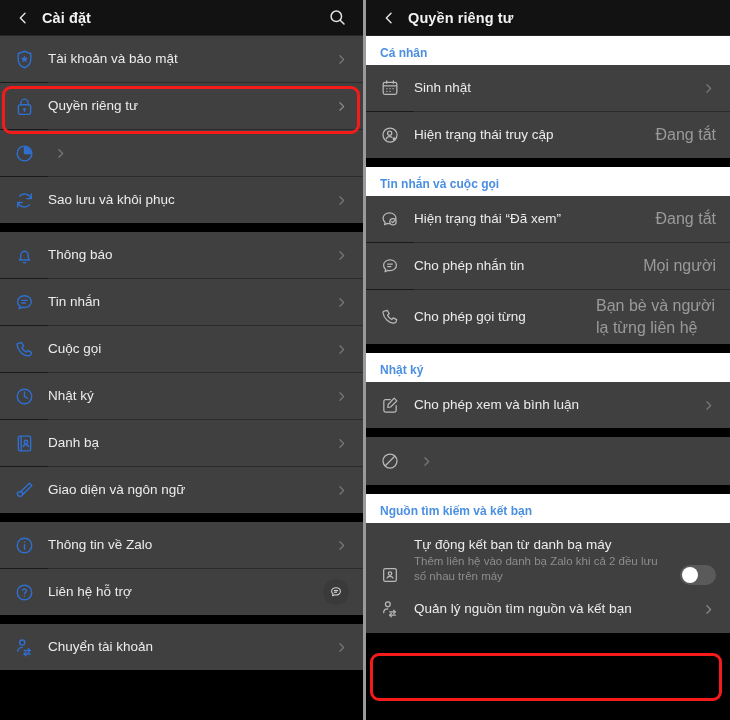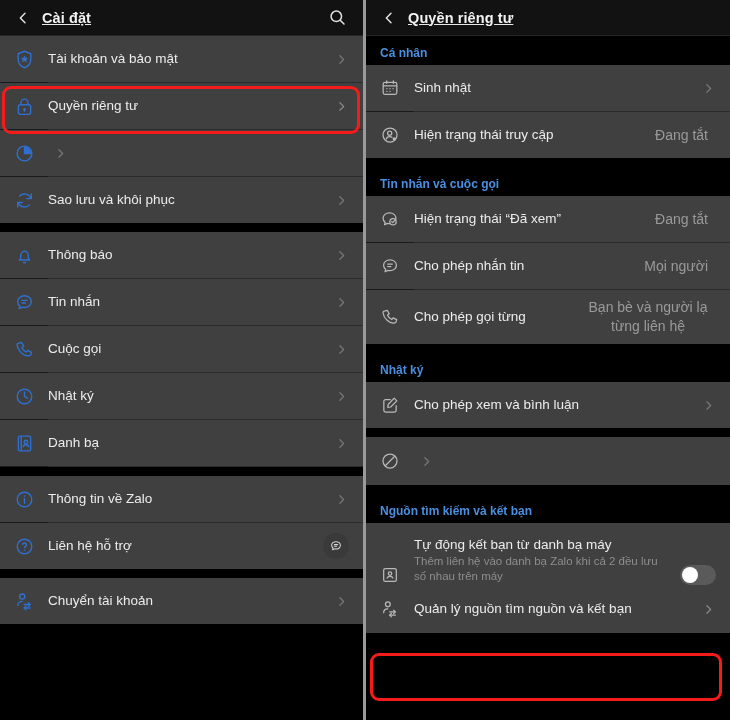--- a/index.html
+++ b/index.html
@@ -11,46 +11,46 @@
   }
   .screen { display:flex; width:730px; height:720px; background:#000; }
 
   
   .panel { width:365px; height:720px; background:#000; position:relative; overflow:hidden; }
   .panel.left  { border-right:3px solid #9a9a9a; width:366px; }
   .panel.right { width:364px; }
 
   .topbar {
     height:36px; background:#121212; display:flex; align-items:center;
-    padding:0 12px 0 10px; border-bottom:1px solid #262626;text-decoration:underline;
+    padding:0 12px 0 10px; border-bottom:1px solid #262626;
   }
   .topbar .back { width:26px; height:26px; display:flex; align-items:center; justify-content:center; cursor:pointer; }
   .topbar .title { font-size:14.5px; font-weight:bold; color:#f2f2f2; margin-left:6px; letter-spacing:.1px; }
   .topbar .spacer { flex:1; }
   .topbar .search { width:28px; height:28px; display:flex; align-items:center; justify-content:center; cursor:pointer; }
 
   .group { background:#1a1a1a; }
   .gap { height:9px; background:#000; }
 
   .row {
     position:relative; display:flex; align-items:center;
     min-height:46px; padding:0 14px 0 14px; background:#404040; cursor:pointer;
   }
   .row .ico { width:34px; min-width:34px; display:flex; align-items:center; justify-content:flex-start; }
   .row .lbl { flex:1; font-size:13.5px; color:#ececec; line-height:1.3; }
-  .row .val { font-size:14px; color:#9a9a9a; text-align:center; max-width:120px; line-height:1.35; margin-right:8px;}
+  .row .val { font-size:16px; color:#9a9a9a; text-align:left; max-width:120px; line-height:1.35; margin-right:0;}
   .row .chev { width:16px; min-width:16px; display:flex; align-items:center; justify-content:center; margin-left:4px; }
   .sep { height:1px; background:#2c2c2c; margin-left:48px; }
 
   .rowsub { flex:1; }
   .rowsub .t { font-size:13.5px; color:#ececec; }
   .rowsub .s { font-size:11.5px; color:#8d8d8d; line-height:1.35; margin-top:2px; }
 
   .sechead {
-    background:#000000; color:#4a8fe0; font-size:12px; font-weight:bold;
+    background:#ffffff; color:#4a8fe0; font-size:12px; font-weight:bold;
     padding:10px 14px 5px 14px;
   }
 
   
   .toggle { width:36px; height:20px; border-radius:10px; background:#5a5a5a; position:relative; margin-left:8px; flex:none; cursor:pointer;}
   .toggle .knob { position:absolute; top:2px; left:2px; width:16px; height:16px; border-radius:50%; background:#fff; }
 
   
   .badge-circ {
     width:26px; height:26px; border-radius:50%; background:#3a3a3a;
@@ -232,20 +232,34 @@
         </span>
         <span class="lbl">Danh bạ</span>
         <span class="chev">
             <svg width="13" height="13" viewBox="0 0 24 24" fill="none" stroke="#777" stroke-width="2.2" stroke-linecap="round" stroke-linejoin="round">
               <polyline points="9 5 16 12 9 19"></polyline>
             </svg>
           </span>
       </div>
       <div class="sep"></div>
 
+      <div class="row">
+        <span class="ico">
+          <svg width="21" height="21" viewBox="0 0 24 24" fill="none" stroke="#2f6fd0" stroke-width="1.6" stroke-linejoin="round">
+              <path d="M17.6 3.6 20.4 6.4 10.8 16 8 13.2Z"></path>
+              <path d="M8 13.2 10.8 16l-2.1 2.1a3 3 0 0 1-4.2-4.2Z"></path>
+            </svg>
+        </span>
+        <span class="lbl">Giao diện và ngôn ngữ</span>
+        <span class="chev">
+            <svg width="13" height="13" viewBox="0 0 24 24" fill="none" stroke="#777" stroke-width="2.2" stroke-linecap="round" stroke-linejoin="round">
+              <polyline points="9 5 16 12 9 19"></polyline>
+            </svg>
+          </span>
+      </div>
     </div>
 
     <div class="gap"></div>
 
     <div class="group">
       <div class="row">
         <span class="ico">
           <svg width="21" height="21" viewBox="0 0 24 24" fill="none" stroke="#2f6fd0" stroke-width="1.6" stroke-linecap="round">
               <circle cx="12" cy="12" r="8.3"></circle>
               <line x1="12" y1="11" x2="12" y2="16.2"></line>

